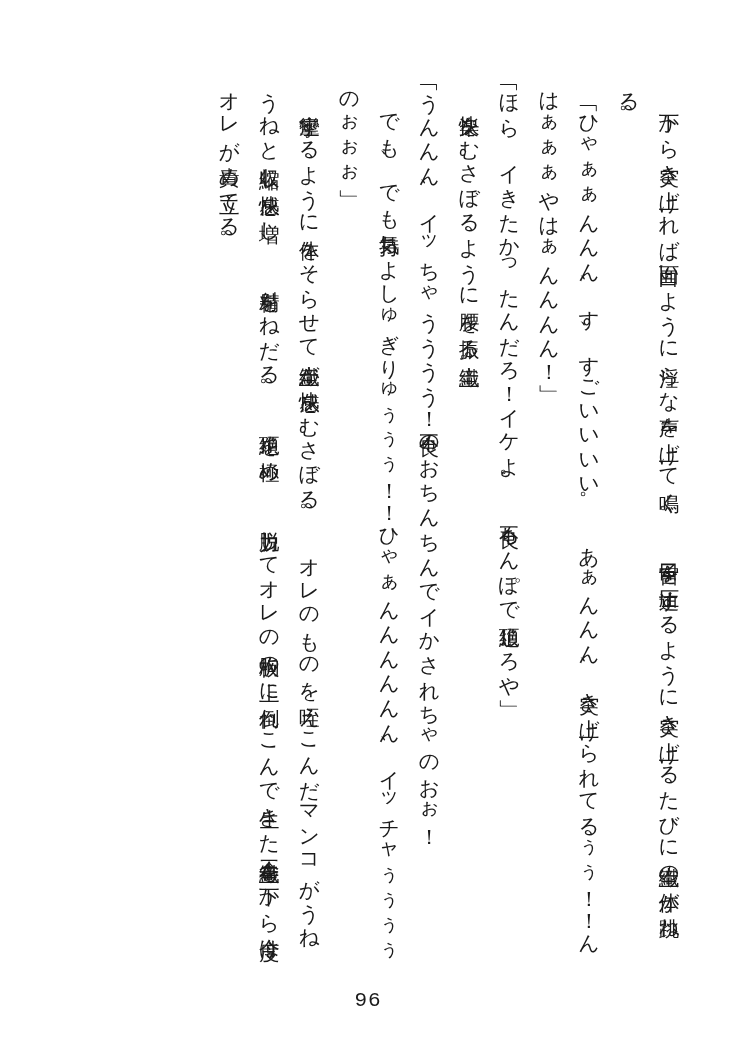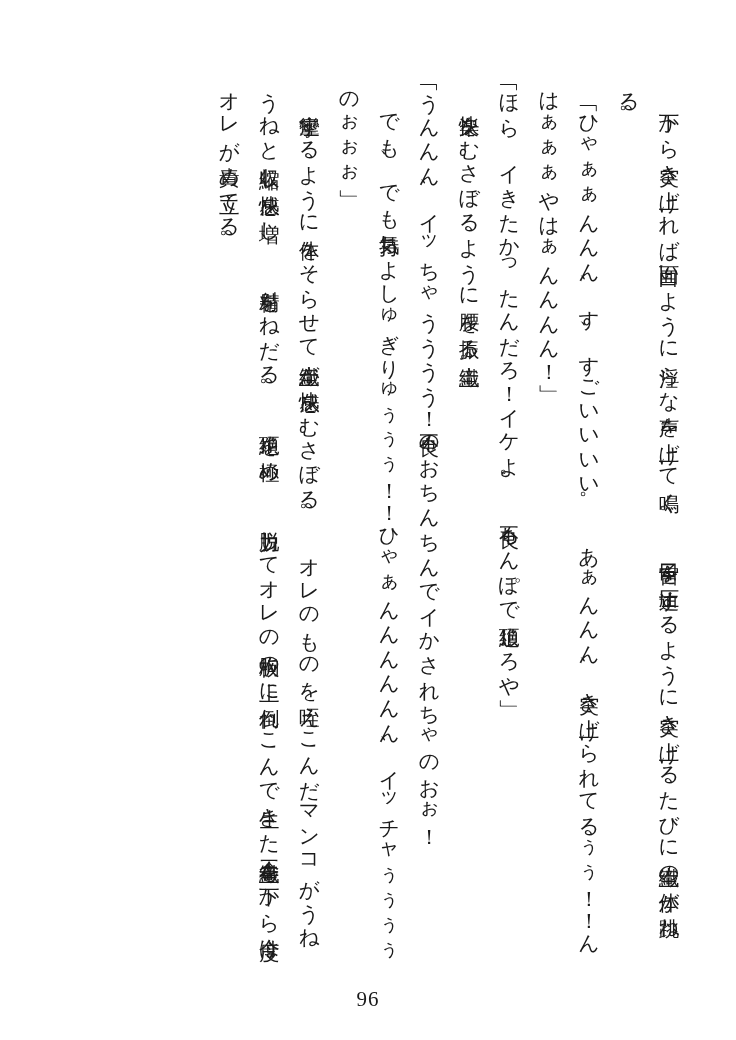--- a/index.html
+++ b/index.html
@@ -49,21 +49,21 @@
   .para.noindent {
     text-indent: 0;
   }
   .page-number {
     position: absolute;
     left: 0;
     right: 0;
     bottom: 28px;
     text-align: center;
     font-size: 21px;
-    font-family: Liberation Serif, serif;
+    font-family: Liberation Mono, monospace;
     color: #1a1a1a;
     letter-spacing: 1px;
   }
 </style>
 </head>
 <body>
 
 <div class="page">
 
   <div class="text-body">

